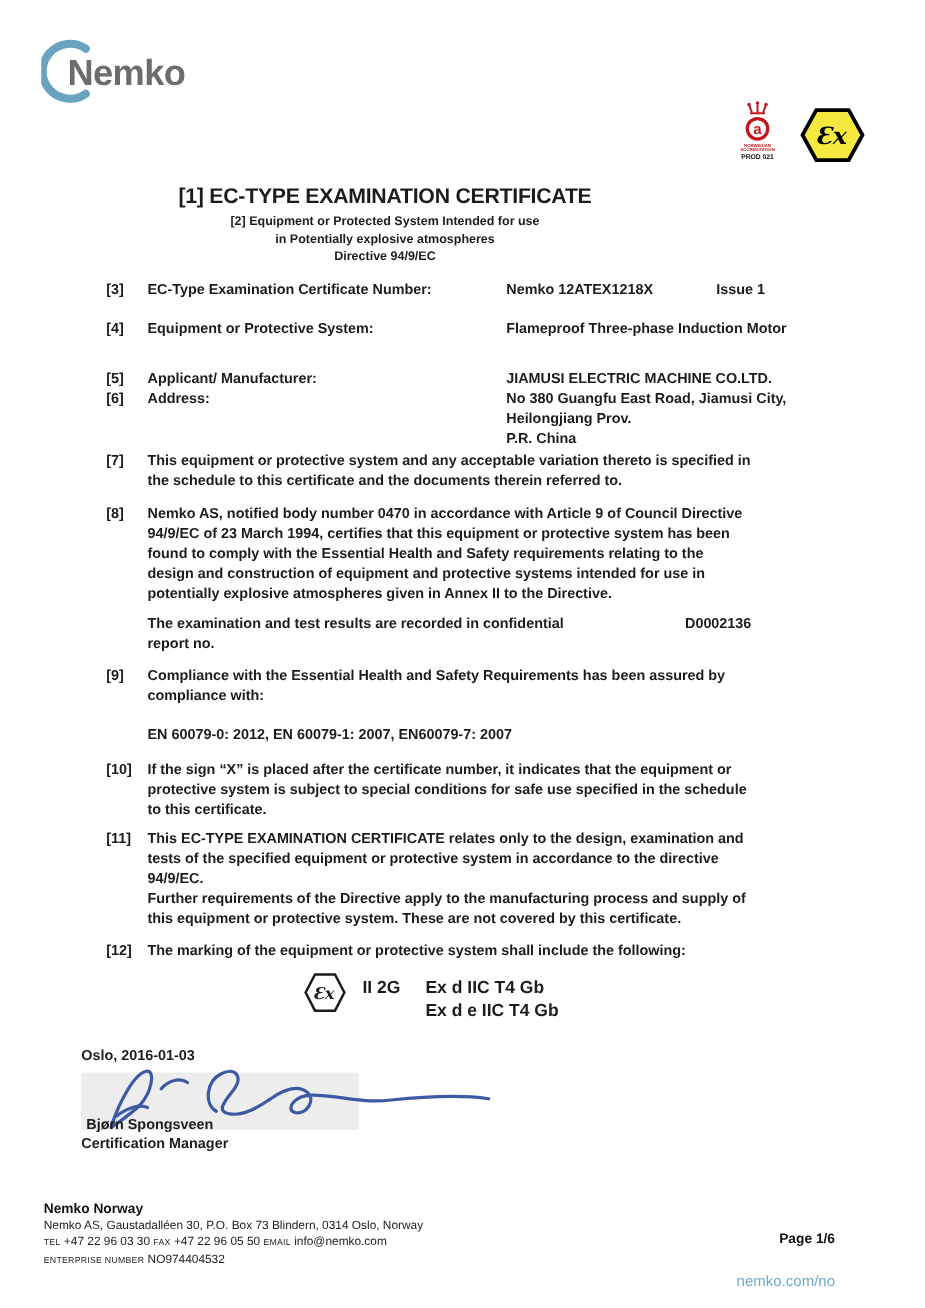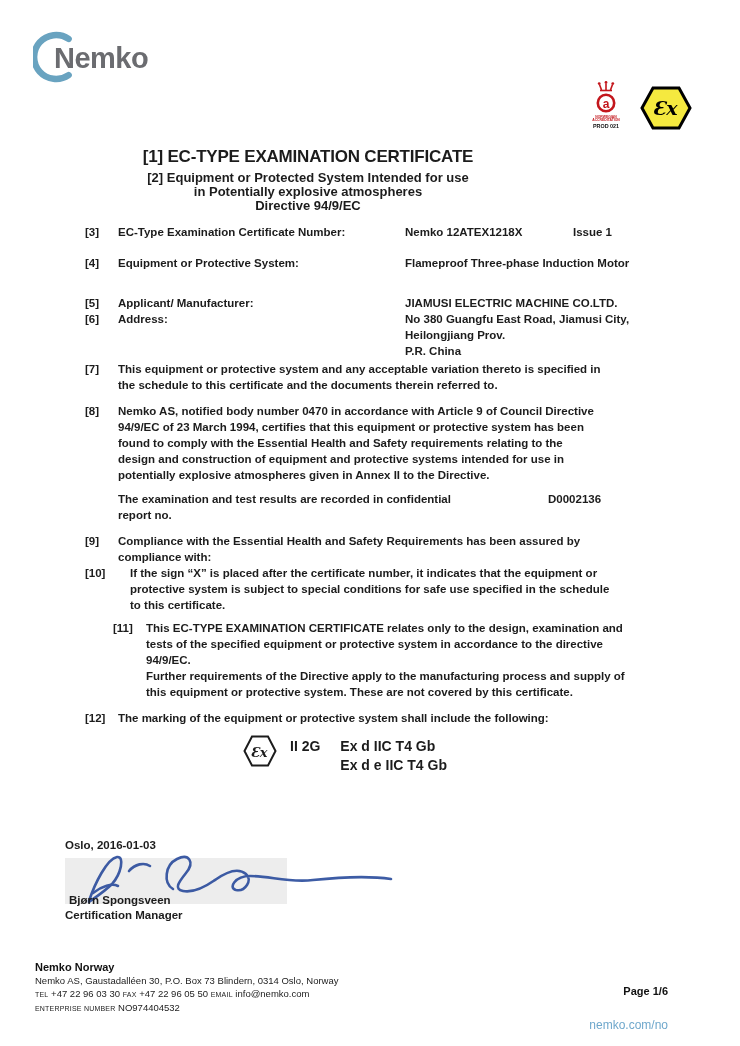--- a/index.html
+++ b/index.html
@@ -9,33 +9,33 @@
     font-family:"Liberation Sans", sans-serif; font-weight:bold; color:#1c1c1c;
     overflow:hidden;
   }
   
   .logo { position:absolute; left:33px; top:28px; width:150px; height:62px; }
   .marks { position:absolute; left:586px; top:80px; display:flex; gap:14px; align-items:flex-start; }
   .atex-mark { margin-top:6px; }
   
   .title-block { position:absolute; left:0; top:146px; width:616px; text-align:center; }
   .title-main { font-size:17px; letter-spacing:-0.2px; line-height:22px; }
-  .title-sub  { font-size:13px; line-height:14px; margin-top:3px; }
+  .title-sub  { font-size:10px; line-height:14px; margin-top:3px; }
   
   .content { position:absolute; left:85px; top:224px; width:600px; font-size:11.5px; line-height:16px; }
   .row  { display:flex; position:relative; }
   .num  { width:33px; flex:none; }
   .lbl  { width:287px; flex:none; }
   .val  { white-space:pre; }
   .issue { position:absolute; left:488px; top:0; }
   .mb15 { margin-bottom:15px; } .mb24 { margin-bottom:24px; }
   .para { display:flex; position:relative; }
   .ptext { white-space:pre; }
-  .mt2{margin-top:2px;} .mt7{margin-top:7px;margin-left:28px;} .mt8{margin-top:8px;} .mt9{margin-top:9px;}
-  .mt10{margin-top:10px;} .mt12{margin-top:0;gap:12px;} .mt15{margin-top:15px;}
+  .mt2{margin-top:2px;} .mt7{margin-top:7px;} .mt8{margin-top:8px;} .mt9{margin-top:9px;}
+  .mt10{margin-top:10px;} .mt12{margin-top:12px;} .mt15{margin-top:15px;}
   .indent { padding-left:33px; }
   .report { position:relative; }
   .report-no { position:absolute; left:463px; top:0; }
   
   .marking { display:flex; margin-left:158px; align-items:flex-start; }
   .marking .group { margin-left:13px; font-size:14px; line-height:19px; margin-top:2px; }
   .marking .codes { margin-left:20px; font-size:14px; line-height:19px; margin-top:2px; white-space:pre; }
   
   .sig-block { position:absolute; left:65px; top:839px; width:420px; height:95px; font-size:11.5px; }
   .place-date { position:absolute; left:0; top:0; }
@@ -145,20 +145,21 @@
 report no.</span>
       <span class="report-no">D0002136</span>
     </div>
 
     <div class="para mt10">
       <span class="num">[9]</span>
       <span class="ptext">Compliance with the Essential Health and Safety Requirements has been assured by
 compliance with:</span>
     </div>
 
+    <div class="indent mt15">EN 60079-0: 2012, EN 60079-1: 2007, EN60079-7: 2007</div>
 
     <div class="para mt12">
       <span class="num">[10]</span>
       <span class="ptext">If the sign “X” is placed after the certificate number, it indicates that the equipment or
 protective system is subject to special conditions for safe use specified in the schedule
 to this certificate.</span>
     </div>
 
     <div class="para mt7">
       <span class="num">[11]</span>

